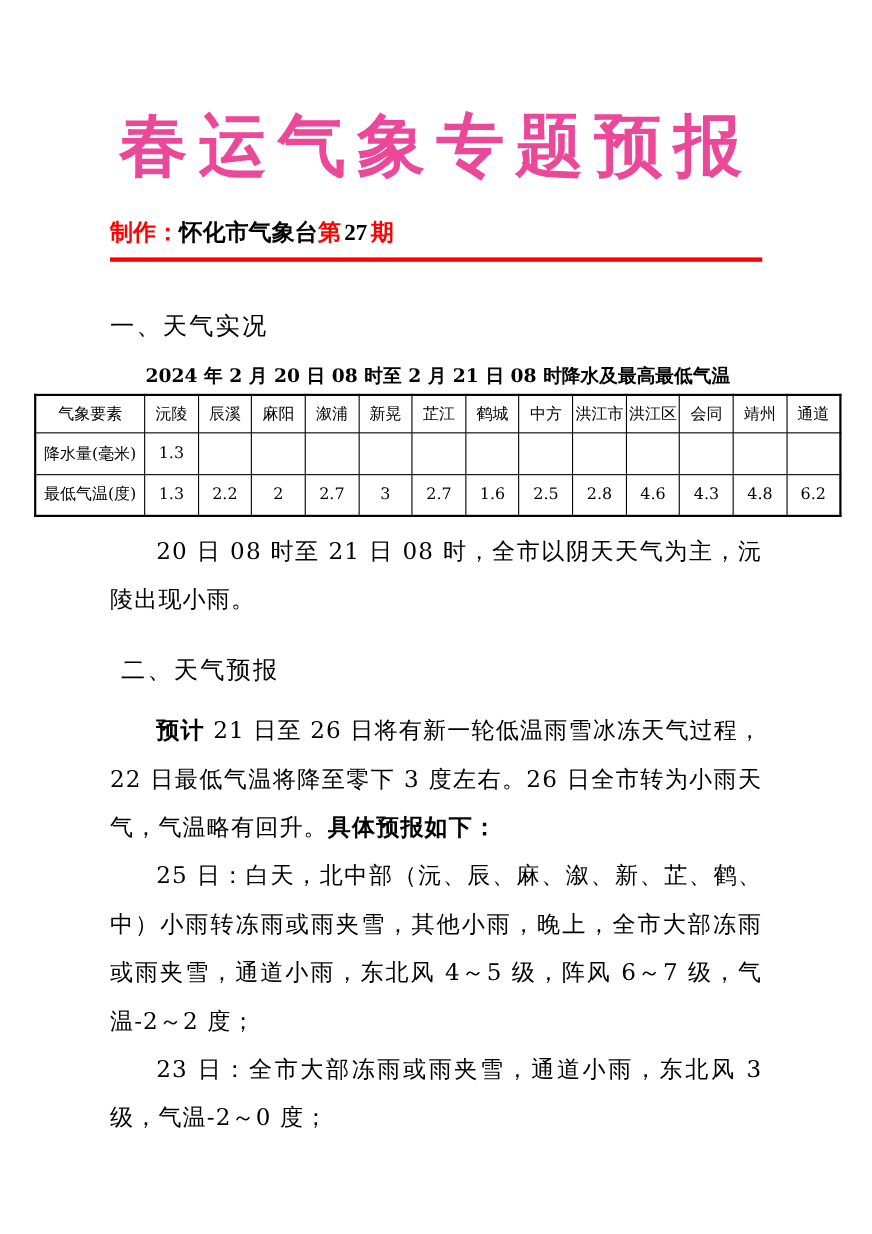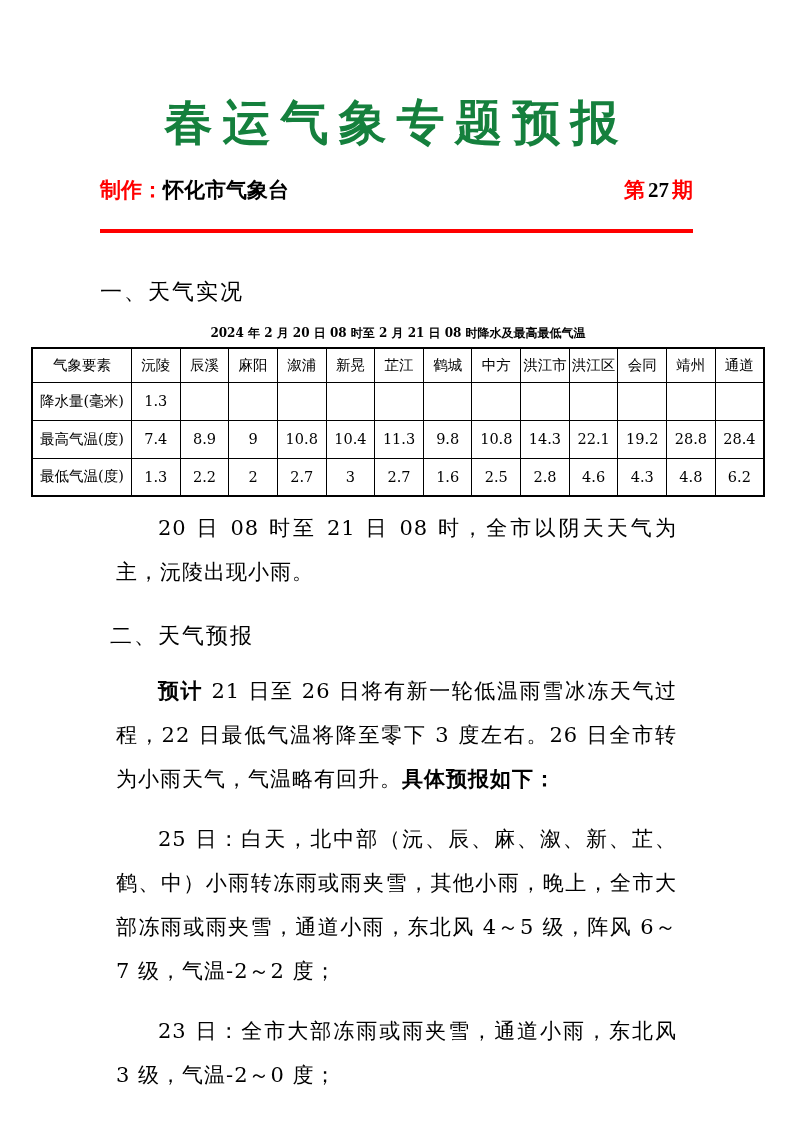--- a/index.html
+++ b/index.html
@@ -23,35 +23,35 @@
   .content {
     padding: 0 100px;
   }
 
   
   .doc-title {
     margin: 86px 0 0 0;
     text-align: center;
     font-family: "DejaVu Serif", serif;
     font-weight: bold;
-    font-size: 48px;
+    font-size: 62px;
     line-height: 1.5;
     letter-spacing: 10px;
-    color: #15803d;
+    color: #ec4899;
     white-space: nowrap;
   }
   .meta-row {
     margin-top: 18px;
     display: flex;
-    justify-content: space-between;
+    justify-content: flex-start;
     align-items: baseline;
     font-family: "DejaVu Sans", sans-serif;
     font-weight: bold;
     font-size: 21px;
-    padding-bottom: 25px;
+    padding-bottom: 9px;
     border-bottom: 4px solid #ff0000;
   }
   .red { color: #ff0000; }
   .meta-part { white-space: nowrap; }
   .meta-part .num { font-family: "Liberation Serif", "DejaVu Serif", serif; padding: 0 3px; }
 
   
   .section-heading {
     font-family: "DejaVu Sans", sans-serif;
     font-weight: normal;
@@ -60,21 +60,21 @@
     margin: 44px 0 0 0;
   }
   .section-heading.second { margin-top: 27px; margin-bottom: 18px; margin-left: 10px; }
 
   
   .table-title {
     margin: 18px 0 0 -69px;
     width: 734px;
     text-align: center;
     font-weight: bold;
-    font-size: 12px;
+    font-size: 17px;
     font-family: "DejaVu Serif", serif;
     white-space: nowrap;
   }
   table.weather {
     margin: 5px 0 0 -69px;
     width: 734px;
     border-collapse: collapse;
     table-layout: fixed;
     font-size: 14.5px;
     font-family: "DejaVu Serif", serif;
@@ -89,21 +89,21 @@
     white-space: nowrap;
   }
   table.weather { border: 2px solid #000; }
   table.weather thead tr { height: 34px; }
   table.weather tbody tr { height: 38px; }
   table.weather th:first-child,
   table.weather tbody th { width: 96px; }
 
   
   .para {
-    margin: 16px;
+    margin: 0;
     font-size: 21px;
     line-height: 44px;
     text-align: justify;
     text-indent: 2em;
     font-family: "DejaVu Serif", serif;
     letter-spacing: 1px;
   }
   .para.first { margin-top: 9px; }
   .bold-sans {
     font-family: "DejaVu Sans", sans-serif;
@@ -161,36 +161,20 @@
             <td></td>
             <td></td>
             <td></td>
             <td></td>
             <td></td>
             <td></td>
             <td></td>
             <td></td>
           </tr>
           <tr>
-            <th>最高气温(度)</th>
-            <td>7.4</td>
-            <td>8.9</td>
-            <td>9</td>
-            <td>10.8</td>
-            <td>10.4</td>
-            <td>11.3</td>
-            <td>9.8</td>
-            <td>10.8</td>
-            <td>14.3</td>
-            <td>22.1</td>
-            <td>19.2</td>
-            <td>28.8</td>
-            <td>28.4</td>
-          </tr>
-          <tr>
             <th>最低气温(度)</th>
             <td>1.3</td>
             <td>2.2</td>
             <td>2</td>
             <td>2.7</td>
             <td>3</td>
             <td>2.7</td>
             <td>1.6</td>
             <td>2.5</td>
             <td>2.8</td>

